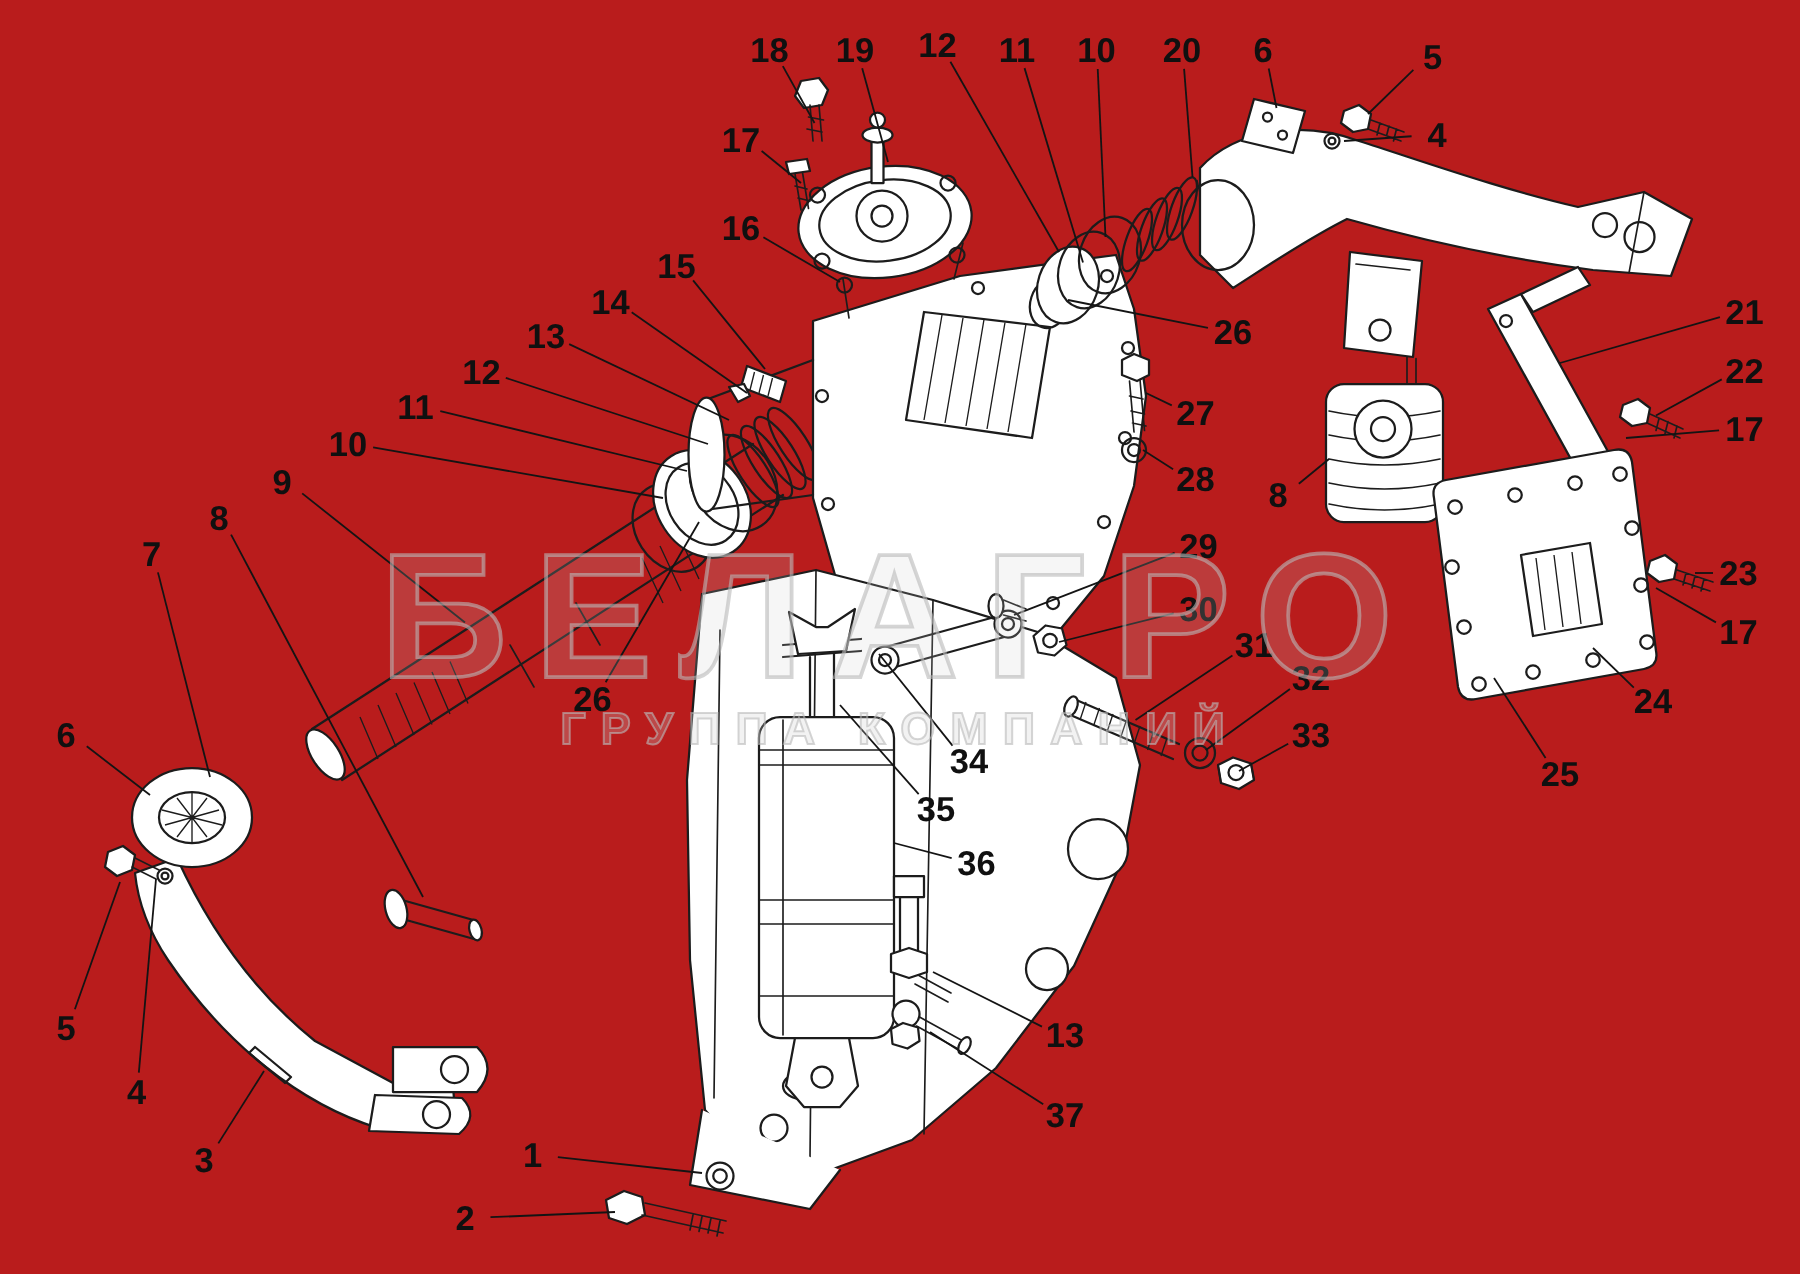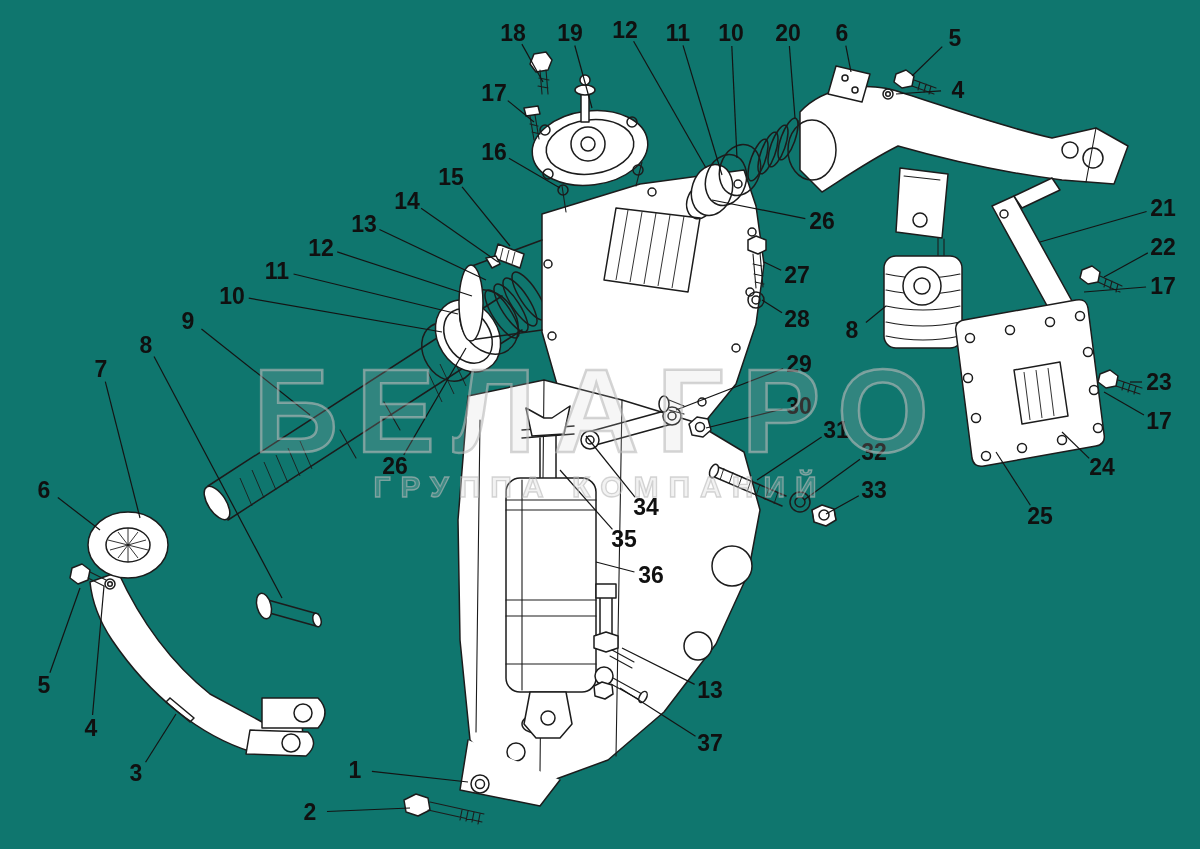--- a/index.html
+++ b/index.html
@@ -1,16 +1,16 @@
 <!DOCTYPE html>
 <html><head>
 <meta charset="utf-8">
 <style>
   html,body{margin:0;padding:0;background:#fff;}
-  .canvas{position:relative;width:1200px;height:849px;background:#0f766e;overflow:hidden;
+  .canvas{position:relative;width:1200px;height:849px;background:#b91c1c;overflow:hidden;
           font-family:"Liberation Sans",sans-serif;}
   svg#drawing{position:absolute;left:0;top:0;z-index:1;}
   .part{fill:#ffffff;stroke:#1c1c1c;stroke-width:1.5;stroke-linejoin:round;stroke-linecap:round;}
   .thin{fill:none;stroke:#1c1c1c;stroke-width:1.1;stroke-linecap:round;}
   .nofill{fill:none;stroke:#1c1c1c;stroke-width:1.5;stroke-linejoin:round;stroke-linecap:round;}
   .hatch{fill:none;stroke:#1c1c1c;stroke-width:0.9;}
   .callout{font:700 23px "Liberation Sans",sans-serif;fill:#101010;text-anchor:middle;dominant-baseline:central;}
   .leader{stroke:#141414;stroke-width:1.2;}
   .watermark{position:absolute;left:0;right:0;top:352px;z-index:2;text-align:center;
              pointer-events:none;user-select:none;}

